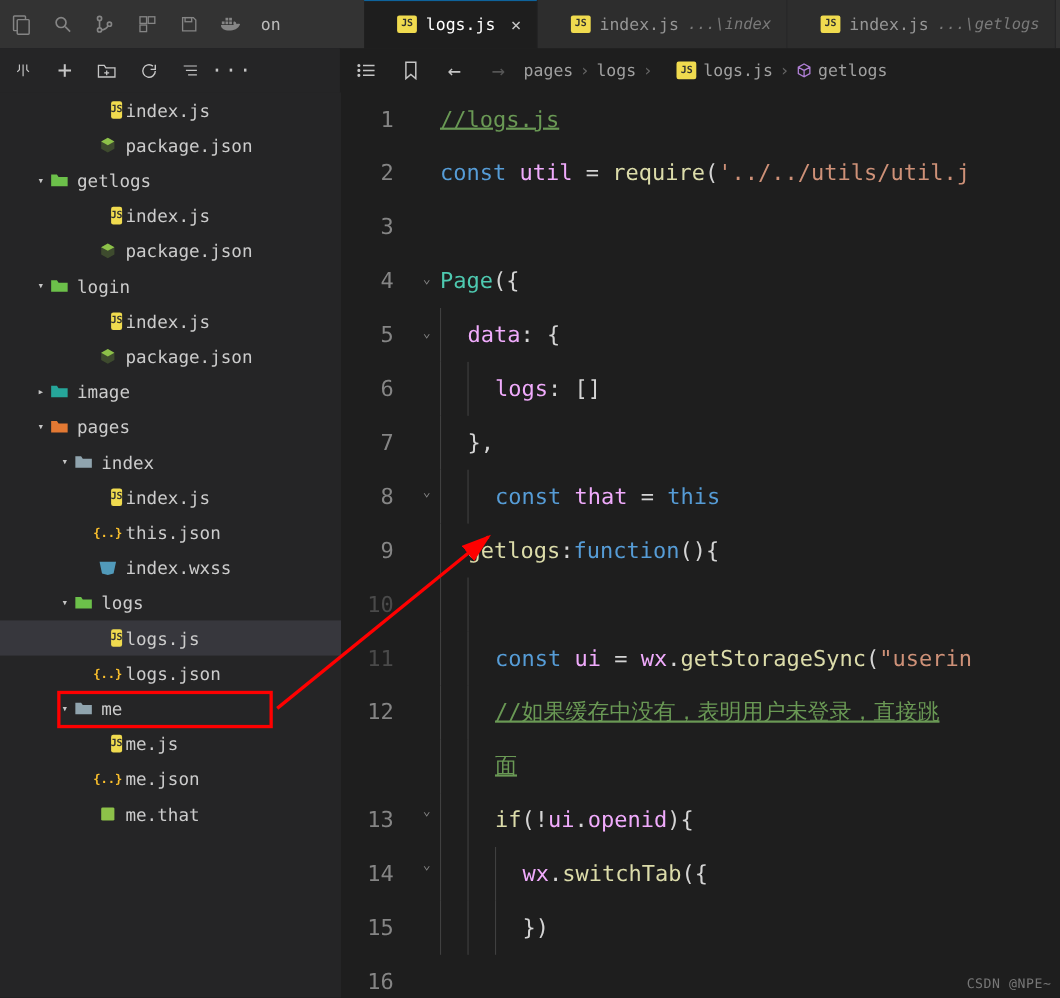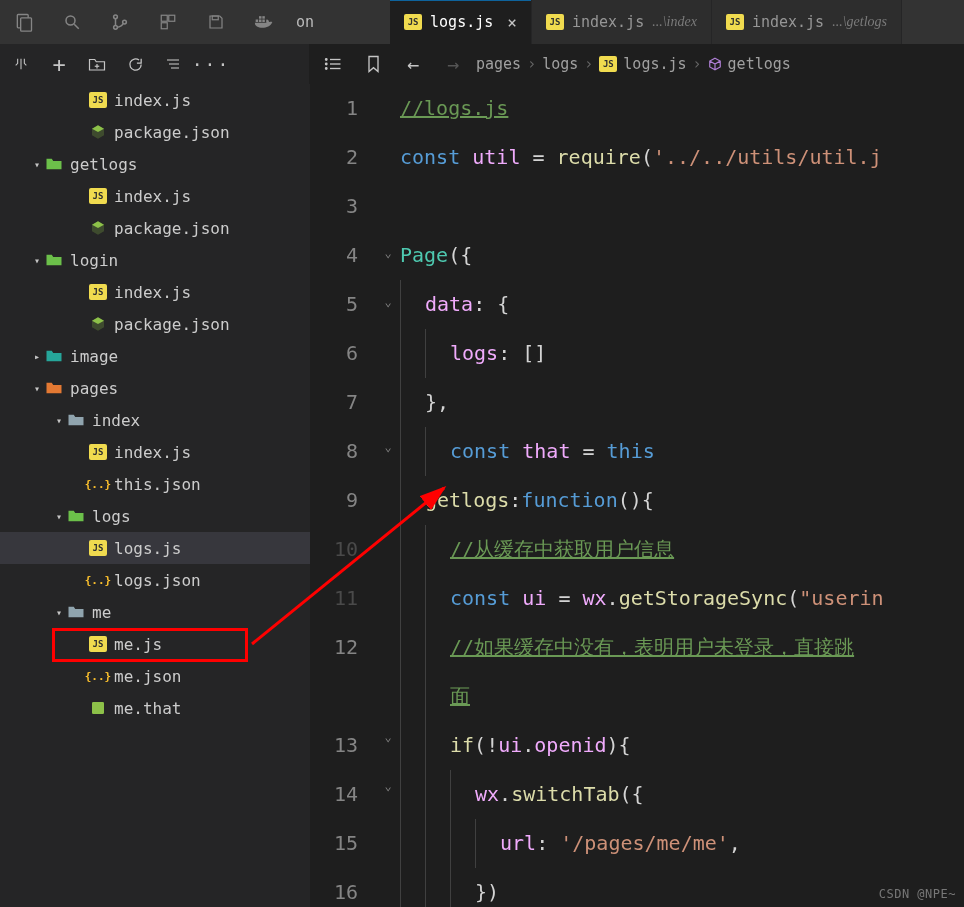--- a/index.html
+++ b/index.html
@@ -7,22 +7,22 @@
 
 
 .topstrip { height:44px; background:#333333; display:flex; align-items:center; padding:0 4px; gap:8px; }
 .topstrip .cell { width:40px; height:40px; display:flex; align-items:center; justify-content:center; color:#858585; }
 .topstrip .txt { color:#bbb; font-size:15px; padding:0 4px; }
 
 .tabs { display:flex; margin-left:4px; }
 .tab { display:flex; align-items:center; height:44px; padding:0 14px; gap:8px; background:#2d2d2d; border-right:1px solid #252526; color:#969696; font-size:15px; position:relative; min-width:0;}
 .tab.active { background:#1e1e1e; color:#ffffff; }
 .tab.active::after { content:""; position:absolute; left:0; right:0; top:0; height:1px; background:#0e639c; }
-.tab .italic { font-style:italic; color:#7a7a7a; font-size:14px;font-family:Liberation Serif, serif; }
-.js-badge { display:inline-flex; width:18px; height:16px; background:#f0db4f; color:#323330; font-size:9px; font-weight:700; align-items:center; justify-content:center; border-radius:2px; }
+.tab .italic { font-style:italic; color:#7a7a7a; font-size:14px; }
+.js-badge { display:inline-flex; width:18px; height:16px; background:#f0db4f; color:#323330; font-size:9px; font-weight:700; align-items:center; justify-content:center; border-radius:2px;margin-left:16px; }
 .close-x { color:#c5c5c5; font-size:16px; margin-left:6px; }
 
 
 .sidehdr { height:40px; background:#252526; display:flex; align-items:center; padding:0 4px; gap:4px; border-right:1px solid #1e1e1e;}
 .sidehdr .icon, .editorbar .icon { width:34px; height:34px; display:flex; align-items:center; justify-content:center; color:#c5c5c5; }
 .editorbar { height:40px; display:flex; align-items:center; gap:6px; padding:0 6px; color:#a0a0a0; font-size:15px; }
 .editorbar .sep { color:#666; }
 
 .main { display:flex; height:calc(907px - 44px); }
 .sidebar { width:310px; background:#252526; display:flex; flex-direction:column; }
@@ -264,20 +264,29 @@
           <span class="tw"></span>
           <span class="ic">
             <span class="js-badge">JS</span>
           </span>
           <span class="lbl">index.js</span>
         </div>
         <div class="row" style="padding-left: 74px;">
           <span class="tw"></span>
           <span class="ic json-ic">{..}</span>
           <span class="lbl">this.json</span>
+        </div>
+        <div class="row" style="padding-left: 74px;">
+          <span class="tw"></span>
+          <span class="ic wxss-ic">
+            <svg width="18" height="14" viewBox="0 0 24 18" fill="currentColor">
+              <path d="M2 2h20l-3 14-7 2-7-2z"></path>
+            </svg>
+          </span>
+          <span class="lbl">index.wxss</span>
         </div>
         <div class="row" style="padding-left: 52px;">
           <span class="tw">▾</span>
           <span class="ic folder-green">
             <svg width="18" height="14" viewBox="0 0 24 18" fill="currentColor">
               <path d="M2 2h7l2 3h11v11H2z"></path>
             </svg>
           </span>
           <span class="lbl">logs</span>
         </div>
@@ -400,27 +409,26 @@
       <div class="codecol" id="codecol">
           <div class="cline"><span class="tok-comment">//logs.js</span></div>
           <div class="cline"><span class="tok-kw">const</span> <span class="tok-var">util</span> <span class="tok-punc">=</span> <span class="tok-fn">require</span><span class="tok-punc">(</span><span class="tok-str">'../../utils/util.j</span></div>
           <div class="cline"></div>
           <div class="cline"><span class="tok-type">Page</span><span class="tok-punc">({</span></div>
           <div class="cline"><span class="ind"></span><span class="tok-var">data</span><span class="tok-punc">: {</span></div>
           <div class="cline"><span class="ind"></span><span class="ind"></span><span class="tok-var">logs</span><span class="tok-punc">: []</span></div>
           <div class="cline"><span class="ind"></span><span class="tok-punc">},</span></div>
           <div class="cline"><span class="ind"></span><span class="ind"></span><span class="tok-kw">const</span> <span class="tok-var">that</span> <span class="tok-punc">=</span> <span class="tok-kw">this</span></div>
           <div class="cline"><span class="ind"></span><span class="tok-fn">getlogs</span><span class="tok-punc">:</span><span class="tok-kw">function</span><span class="tok-punc">(){</span></div>
-          <div class="cline"><span class="ind"></span><span class="ind"></span><span class="tok-comment">//从缓存中获取用户信息</span></div>
+          <div class="cline"><span class="ind"></span><span class="ind"></span></div>
           <div class="cline"><span class="ind"></span><span class="ind"></span><span class="tok-kw">const</span> <span class="tok-var">ui</span> <span class="tok-punc">=</span> <span class="tok-var">wx</span><span class="tok-punc">.</span><span class="tok-fn">getStorageSync</span><span class="tok-punc">(</span><span class="tok-str">"userin</span></div>
           <div class="cline"><span class="ind"></span><span class="ind"></span><span class="tok-comment">//如果缓存中没有，表明用户未登录，直接跳</span></div>
           <div class="cline"><span class="ind"></span><span class="ind"></span><span class="tok-comment">面</span></div>
           <div class="cline"><span class="ind"></span><span class="ind"></span><span class="tok-fn">if</span><span class="tok-punc">(!</span><span class="tok-var">ui</span><span class="tok-punc">.</span><span class="tok-var">openid</span><span class="tok-punc">){</span></div>
           <div class="cline"><span class="ind"></span><span class="ind"></span><span class="ind"></span><span class="tok-var">wx</span><span class="tok-punc">.</span><span class="tok-fn">switchTab</span><span class="tok-punc">({</span></div>
-          <div class="cline"><span class="ind"></span><span class="ind"></span><span class="ind"></span><span class="ind"></span><span class="tok-var">url</span><span class="tok-punc">:</span> <span class="tok-str">'/pages/me/me'</span><span class="tok-punc">,</span></div>
           <div class="cline"><span class="ind"></span><span class="ind"></span><span class="ind"></span><span class="tok-punc">})</span></div>
         </div>
     </div>
   </div>
 </div>
 
 <div class="redbox" style="left:52px; top:628px; width:196px; height:34px;"></div>
 
 <svg style="position:absolute; left:248px; top:480px; pointer-events:none;" width="220" height="180">
   <defs>

